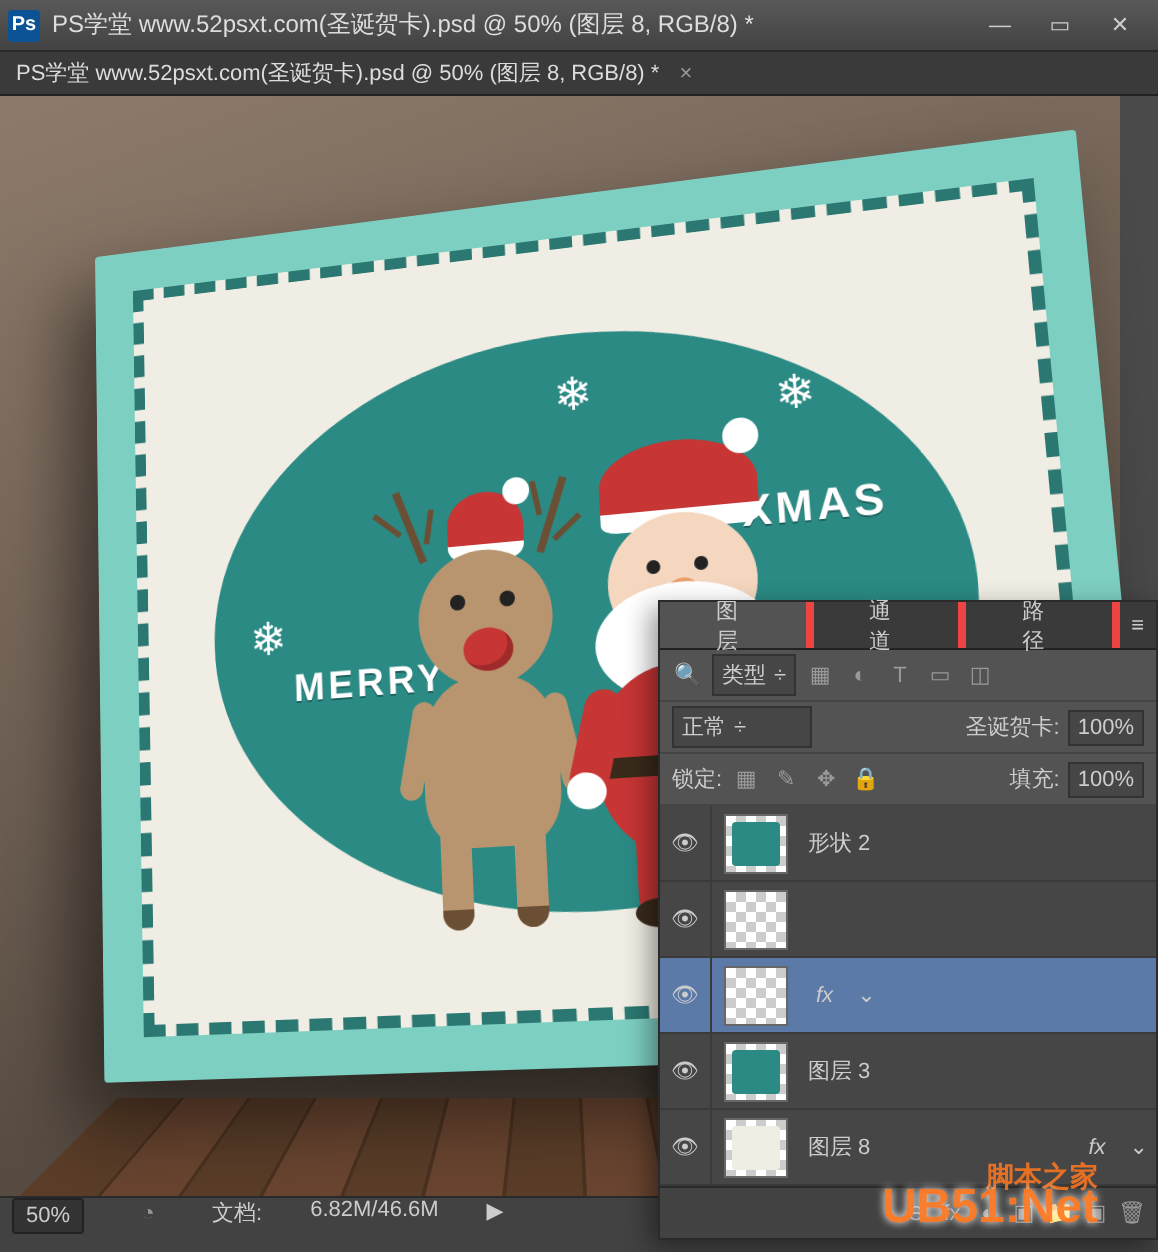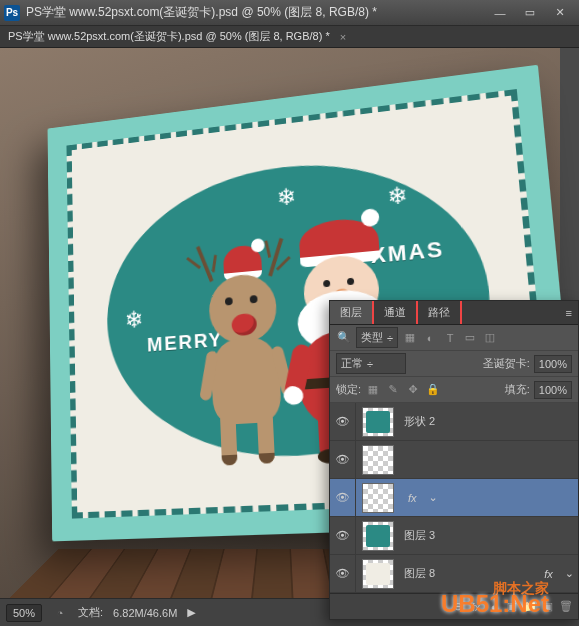--- a/index.html
+++ b/index.html
@@ -49,25 +49,25 @@
 .santa .body{width:95px;height:95px;background:#c73535;border-radius:45%;position:absolute;top:120px;left:18px}
 .santa .belt{position:absolute;top:165px;left:18px;width:95px;height:10px;background:#3a2a1a}
 .santa .arm{width:20px;height:55px;background:#c73535;position:absolute;top:130px;border-radius:10px}
 .santa .arm.l{left:8px;transform:rotate(15deg)}
 .santa .arm.r{left:102px;transform:rotate(-15deg)}
 .santa .arm:after{content:"";position:absolute;bottom:-5px;left:0;width:20px;height:18px;background:#fff;border-radius:50%}
 .santa .leg{width:22px;height:35px;background:#c73535;position:absolute;top:205px;border-radius:0 0 6px 6px}
 .santa .leg.l{left:35px}
 .santa .leg.r{left:72px}
 .santa .leg:after{content:"";position:absolute;bottom:-8px;left:-2px;width:26px;height:14px;background:#3a2a1a;border-radius:50%}
-.statusbar{position:absolute;bottom:0;left:0;right:0;height:28px;background:#424242;border-top:1px solid #2a2a2a;display:flex;align-items:center;color:#ccc;font-size:11px;padding:0 6px;gap:10px}
+.statusbar{position:absolute;bottom:0;left:0;right:0;height:28px;background:#424242;border-top:1px solid #2a2a2a;display:flex;align-items:flex-start;color:#ccc;font-size:11px;padding:0 6px;gap:24px}
 .zoom{background:#333;border:1px solid #222;padding:2px 6px;border-radius:2px}
 .panel{position:absolute;right:0;top:300px;width:250px;background:#535353;border:1px solid #2a2a2a;box-shadow:-4px 4px 12px rgba(0,0,0,.4);color:#ccc;font-size:11px}
 .panel-tabs{height:24px;background:#3a3a3a;display:flex;border-bottom:1px solid #222;align-items:center}
-.ptab{padding:0 10px;height:100%;display:flex;align-items:center;cursor:pointer;border-right:2px solid #ef4444}
+.ptab{padding:0 28px;height:100%;display:flex;align-items:center;cursor:pointer;border-right:4px solid #ef4444}
 .ptab.active{background:#535353}
 .ptab-menu{margin-left:auto;padding:0 6px;cursor:pointer}
 .prow{height:26px;display:flex;align-items:center;padding:0 6px;gap:4px;border-bottom:1px solid #444}
 .pselect{background:#464646;border:1px solid #333;padding:2px 4px;color:#ccc;font-size:11px;cursor:pointer;display:flex;align-items:center;gap:4px}
 .picon{width:16px;height:16px;display:flex;align-items:center;justify-content:center;color:#999;cursor:pointer}
 .layerlist{max-height:200px;overflow-y:auto;background:#464646}
 .layer-row{height:38px;display:flex;align-items:center;border-bottom:1px solid #3a3a3a;cursor:pointer}
 .layer-row.selected{background:#5b7aa8}
 .layer-row.selected .lname{color:#fff}
 .vis{width:26px;height:100%;display:flex;align-items:center;justify-content:center;border-right:1px solid #3a3a3a;cursor:pointer}

